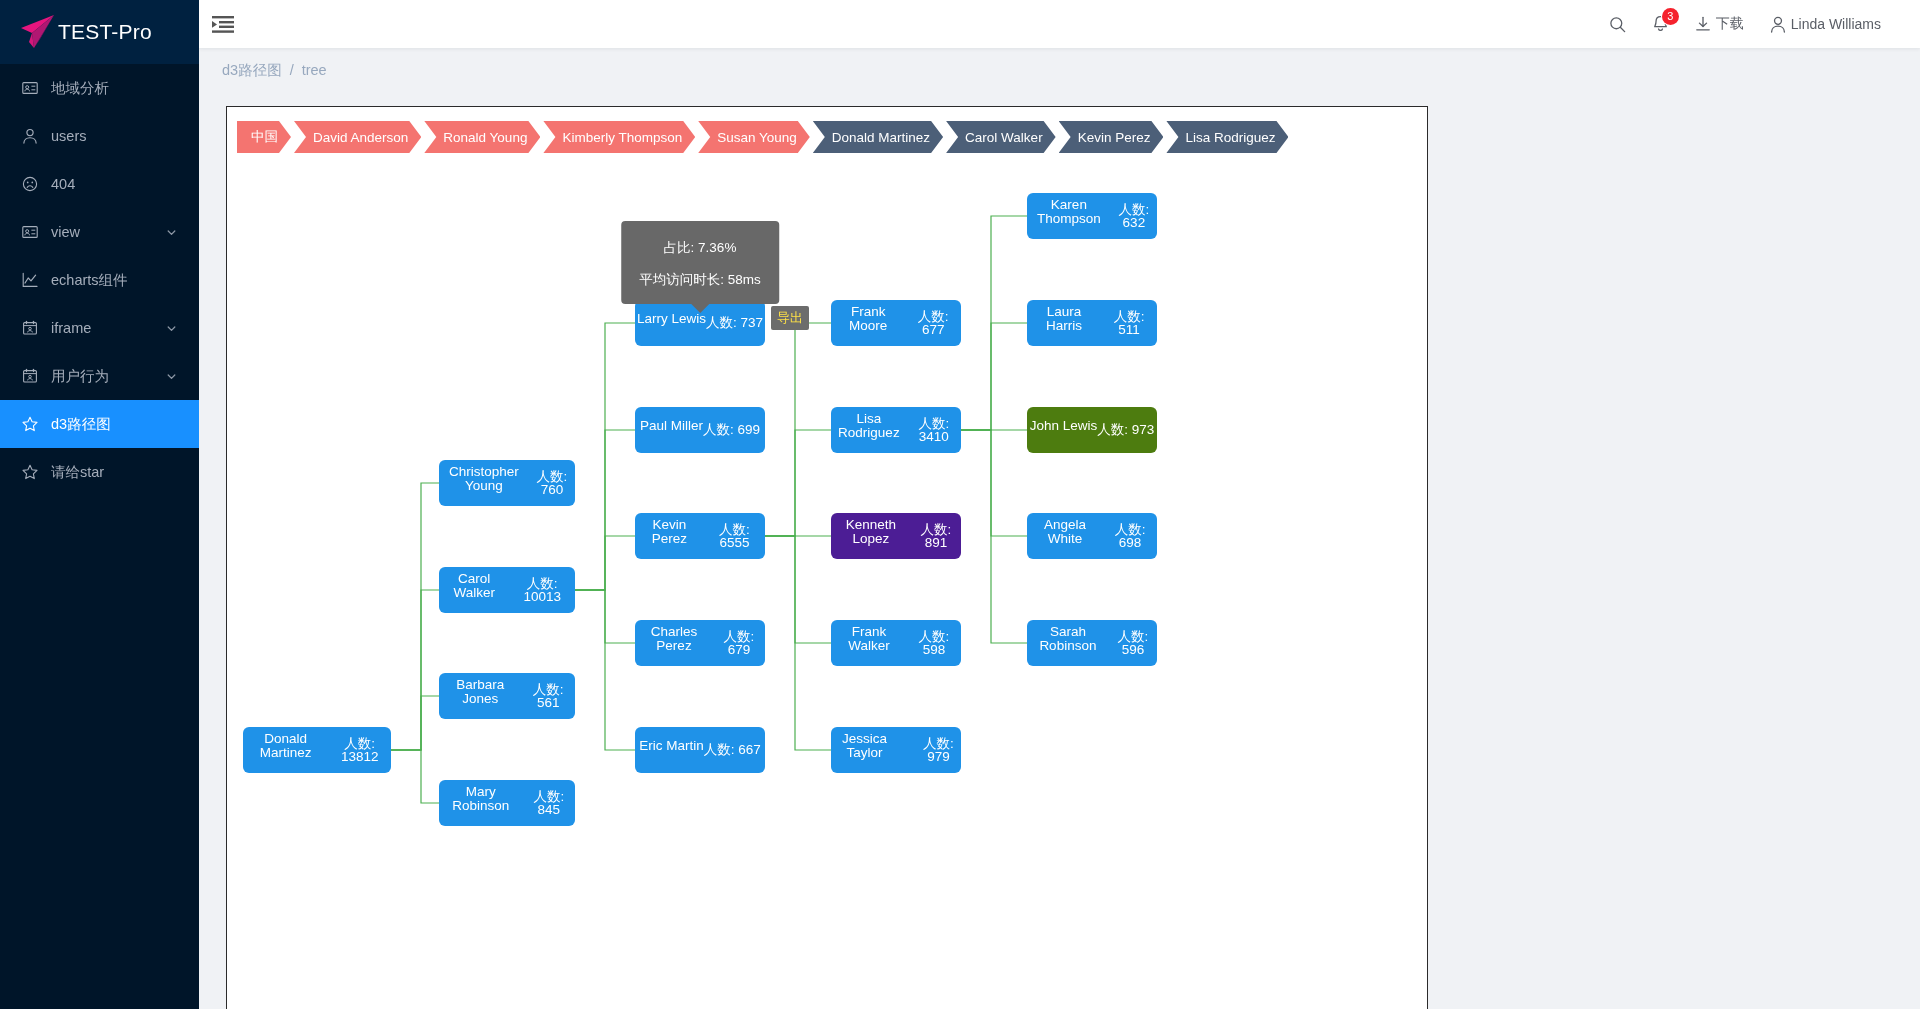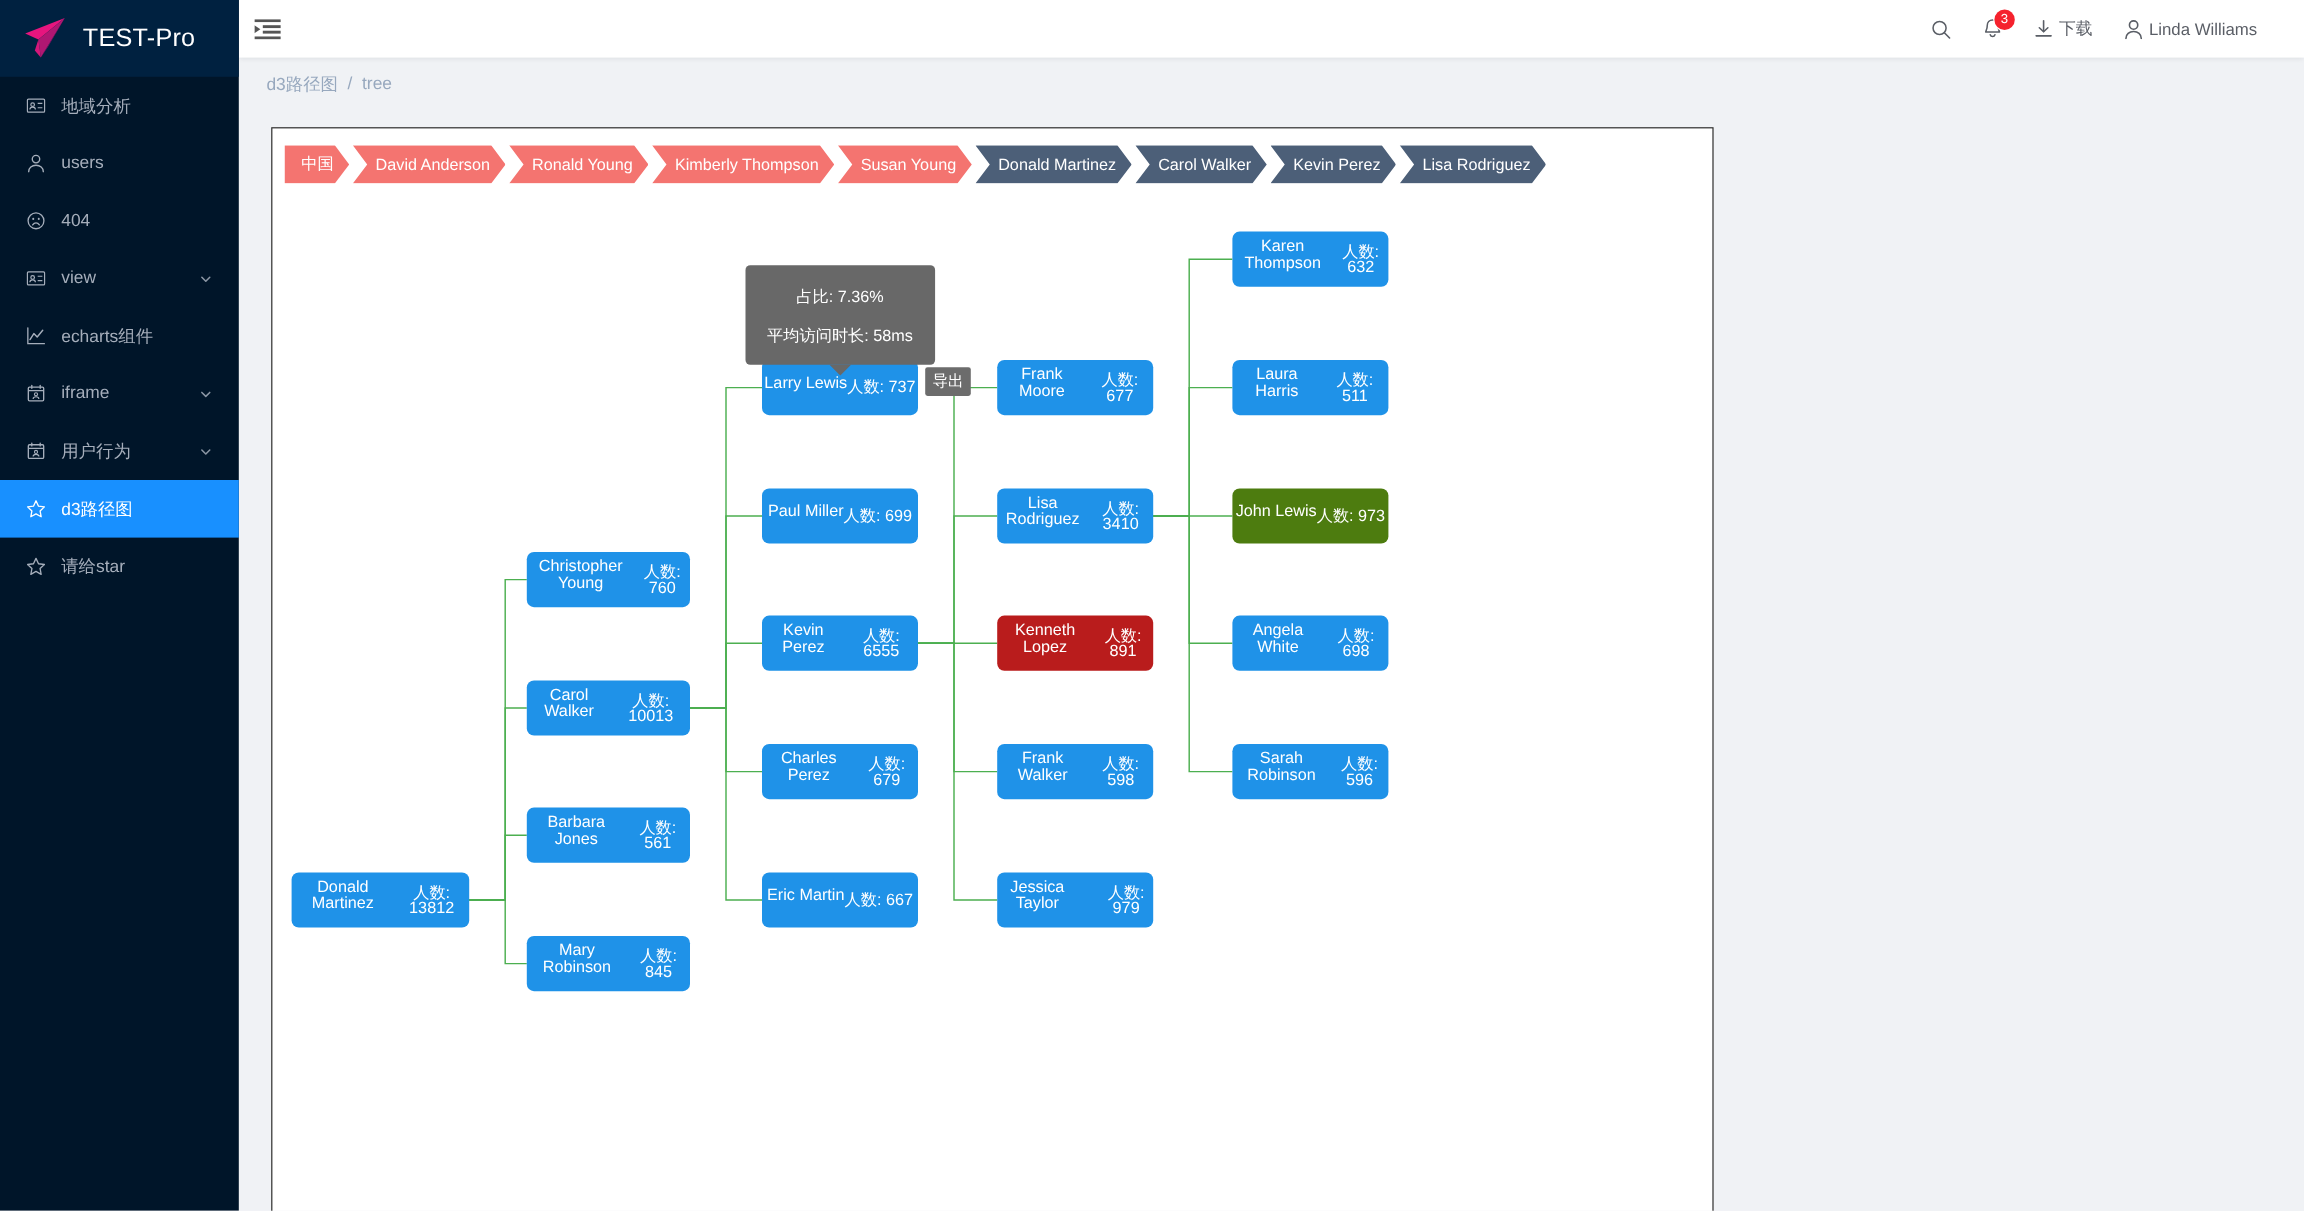--- a/index.html
+++ b/index.html
@@ -14,21 +14,21 @@
 
   
   #sidebar {
     position: absolute; left: 0; top: 0;
     width: 199px; height: 1009px;
     background: #001529;
     z-index: 20;
   }
   #logo-bar {
     height: 64px; display: flex; align-items: center;
-    padding-left: 18px; gap: 11px;
+    padding-left: 18px; 
     background: #002140;
   }
   #logo-mark { width: 40px; height: 36px; flex: 0 0 auto; }
   #logo-text {
     color: #ffffff; font-size: 21px; letter-spacing: .2px;
     font-weight: 400; white-space: nowrap;
   }
   .nav-item {
     height: 48px; display: flex; align-items: center;
     padding: 0 22px 0 22px; gap: 13px;
@@ -141,21 +141,21 @@
   #tooltip .tline:last-child { margin-bottom: 4px; }
   #tooltip::after {
     content: ""; position: absolute;
     left: 50%; bottom: -9px; transform: translateX(-50%);
     border-left: 9px solid transparent;
     border-right: 9px solid transparent;
     border-top: 9px solid #686868;
   }
   #export-btn {
     position: absolute;
-    background: #6c6c6c; color: #ffffff;
+    background: #6c6c6c; color: #fde047;
     font-size: 13px; padding: 3px 6px;
     border-radius: 2px; cursor: pointer; white-space: nowrap;
   }
 </style>
 </head>
 <body>
 
 <div id="app">
 
   <aside id="sidebar">
@@ -408,21 +408,21 @@
             <div class="ct">人数:  667</div>
           </div>
           <div class="node" style="left: 604px; top: 193px; width: 130px; height: 46px; background: rgb(31, 146, 232);">
             <div class="nm">Frank Moore</div>
             <div class="ct">人数:  677</div>
           </div>
           <div class="node" style="left: 604px; top: 300px; width: 130px; height: 46px; background: rgb(31, 146, 232);">
             <div class="nm">Lisa Rodriguez</div>
             <div class="ct">人数:  3410</div>
           </div>
-          <div class="node" style="left: 604px; top: 406px; width: 130px; height: 46px; background: #b91c1c;">
+          <div class="node" style="left: 604px; top: 406px; width: 130px; height: 46px; background: #4c1d95;">
             <div class="nm">Kenneth Lopez</div>
             <div class="ct">人数:  891</div>
           </div>
           <div class="node" style="left: 604px; top: 513px; width: 130px; height: 46px; background: rgb(31, 146, 232);">
             <div class="nm">Frank Walker</div>
             <div class="ct">人数:  598</div>
           </div>
           <div class="node" style="left: 604px; top: 620px; width: 130px; height: 46px; background: rgb(31, 146, 232); gap: 18px;">
             <div class="nm">Jessica Taylor</div>
             <div class="ct">人数:  979</div>

